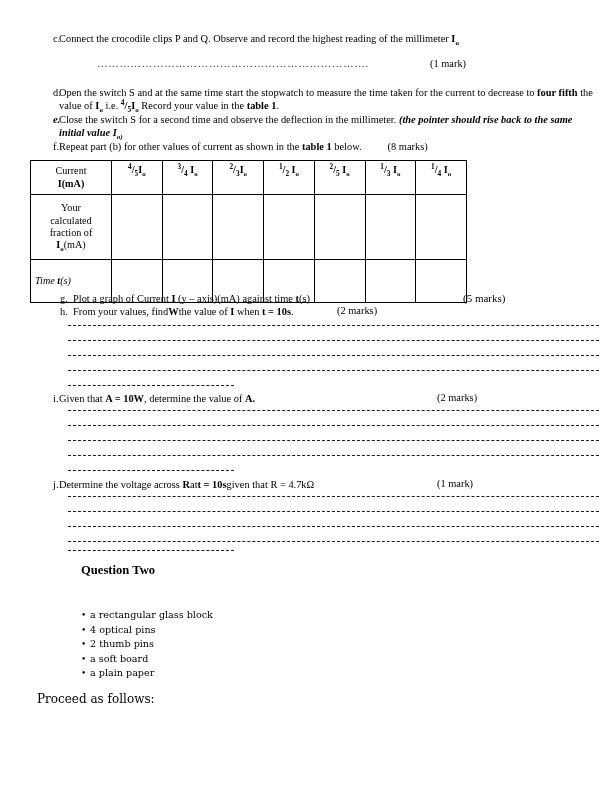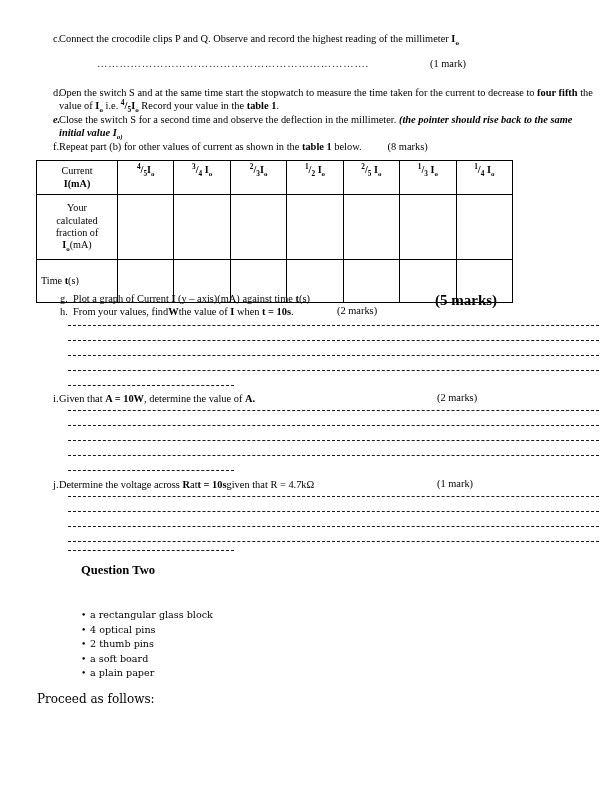--- a/index.html
+++ b/index.html
@@ -199,21 +199,21 @@
 
   <div class="qlist" style="top:140px;">
     <div class="qitem">
       <div class="marker">f.</div>
       <div class="qbody">
         <span>Repeat part (b) for other values of current as shown in the </span><b>table 1</b><span> below.</span><span style="display:inline-block;width:26px;"></span><span class="marks">(8 marks)</span>
       </div>
     </div>
   </div>
 
-  <table class="datatable" style="left:36px; top:160px; width:477px;">
+  <table class="datatable" style="left:30px; top:160px; width:437px;">
     <tbody>
       <tr class="r1">
         <td class="rowhead">
           <span class="rh">Current</span>
           <span class="rh"><b>I(mA)</b></span>
         </td>
         <td class="colhead"><span class="frac"><span class="num">4</span>/<span class="den">5</span><span>I</span><span class="sub0">o</span></span></td>
         <td class="colhead"><span class="frac"><span class="num">3</span>/<span class="den">4</span>&nbsp;<span>I</span><span class="sub0">o</span></span></td>
         <td class="colhead"><span class="frac"><span class="num">2</span>/<span class="den">3</span><span>I</span><span class="sub0">o</span></span></td>
         <td class="colhead"><span class="frac"><span class="num">1</span>/<span class="den">2</span>&nbsp;<span>I</span><span class="sub0">o</span></span></td>
@@ -232,21 +232,21 @@
         <td></td>
         <td></td>
         <td></td>
         <td></td>
         <td></td>
         <td></td>
         <td></td>
       </tr>
 
       <tr class="r3">
-        <td class="rowhead" style="text-align:left; padding-left:4px;">
+        <td class="rowhead" style="text-align:left; padding-left:4px;font-style:italic;">
           <span>Time </span><b>t</b><span>(s)</span>
         </td>
         <td></td>
         <td></td>
         <td></td>
         <td></td>
         <td></td>
         <td></td>
         <td></td>
       </tr>
@@ -254,21 +254,21 @@
   </table>
 
   <div class="qlist" style="top:292px; left:50px;">
     <div class="qitem">
       <div class="marker" style="padding-left:10px;">g.</div>
       <div class="qbody" style="padding-left:4px;">
         <span>Plot a graph of Current </span><b>I</b><span> (y – axis)(mA) against time </span><b>t</b><span>(s)</span>
       </div>
     </div>
   </div>
-  <div style="position:absolute; left:435px; top:292px; font-size:15px;font-weight:bold;">(5 marks)</div>
+  <div style="position:absolute; left:463px; top:292px; font-size:11px;">(5 marks)</div>
 
   <div class="qlist" style="top:305px; left:50px;">
     <div class="qitem">
       <div class="marker" style="padding-left:10px;">h.</div>
       <div class="qbody" style="padding-left:4px;">
         <span>From your values, find</span><b>W</b><span>the value of </span><b>I</b><span> when </span><b>t = 10s</b><span>.</span>
       </div>
     </div>
   </div>
   <div style="position:absolute; left:337px; top:305px; font-size:10.4px;">(2 marks)</div>

